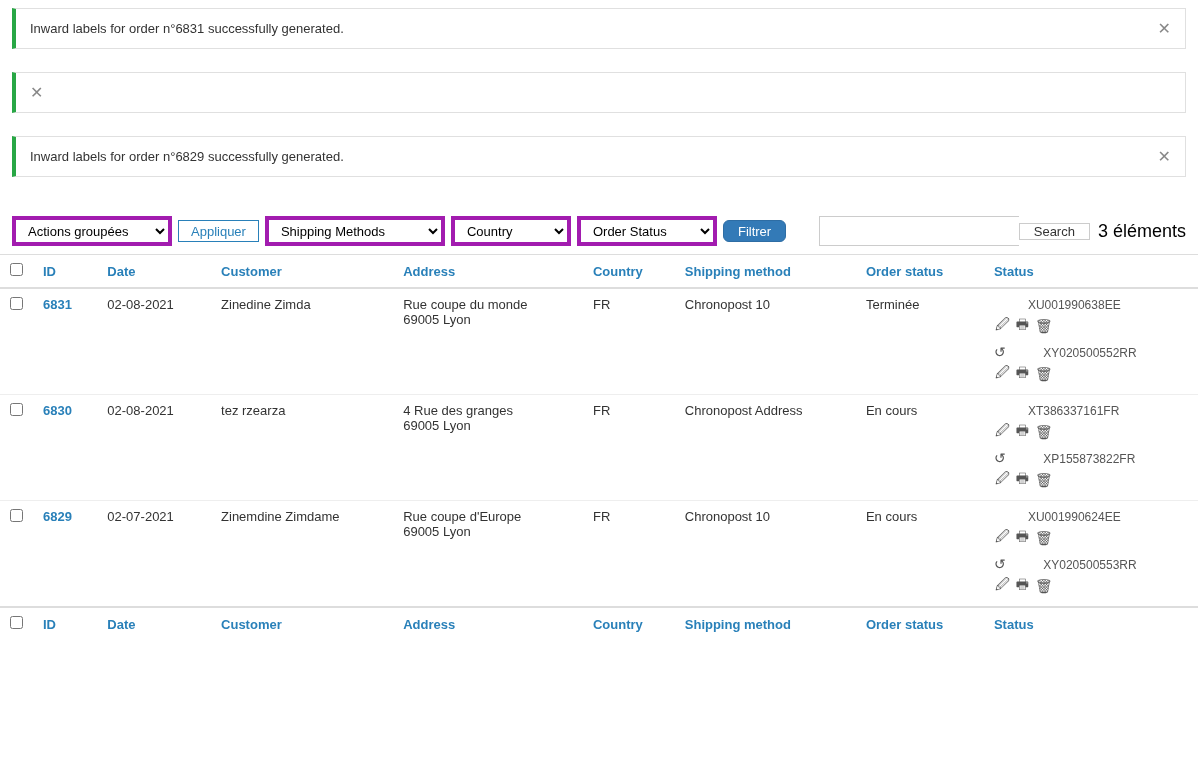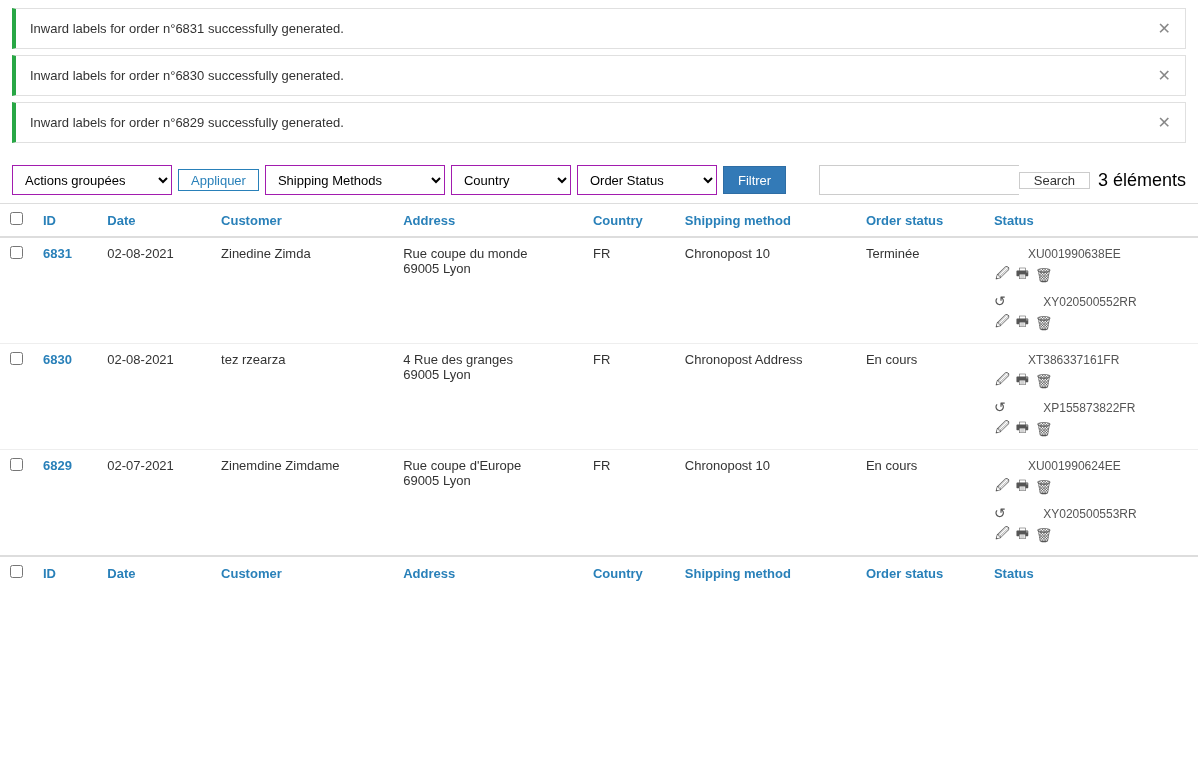--- a/index.html
+++ b/index.html
@@ -4,21 +4,21 @@
   <style>
     * { box-sizing: border-box; margin: 0; padding: 0; }
     body { font-family: Arial, sans-serif; font-size: 13px; background: #fff; color: #333; }
 
     .notifications { padding: 8px 12px; }
     .alert {
       display: flex; align-items: center; justify-content: space-between;
       border-left: 4px solid #28a745;
       background: #fff;
       padding: 10px 14px;
-      margin-bottom: 6px;
+      margin-bottom: 23px;
       border-top: 1px solid #e0e0e0;
       border-right: 1px solid #e0e0e0;
       border-bottom: 1px solid #e0e0e0;
     }
     .alert-close { cursor: pointer; color: #888; font-size: 16px; background: none; border: none; }
 
     .toolbar {
       display: flex; align-items: center; justify-content: space-between;
       padding: 8px 12px 8px 12px;
       border-bottom: 1px solid #ddd;
@@ -32,30 +32,30 @@
       padding: 4px 8px; font-size: 13px;
     }
     .search-btn {
       height: 17px; padding: 0 14px; background: #fff; border: 1px solid #ccc;
       cursor: pointer; font-size: 13px; color: #333;
     }
 
     .count-label { font-size: 18px; color: #000000; white-space: nowrap; }
 
     select, .select-styled {
-      height: 30px; border: 1px solid #a21caf; padding: 0 8px;
+      height: 30px; border: 4px solid #a21caf; padding: 0 8px;
       font-size: 13px; background: #fff; cursor: pointer;
     }
     .btn-appliquer {
       height: 22px; padding: 0 12px; background: #fff; border: 1px solid #2980b9;
       color: #2980b9; cursor: pointer; font-size: 13px;
     }
     .btn-filtrer {
-      height: 28px; padding: 0 14px; background: #337ab7; border: 1px solid #2e6da4;
-      color: #fff; cursor: pointer; font-size: 13px; border-radius: 0;
+      height: 22px; padding: 0 14px; background: #337ab7; border: 1px solid #2e6da4;
+      color: #fff; cursor: pointer; font-size: 13px; border-radius: 6px;
     }
 
     table { width: 100%; border-collapse: collapse; }
     thead th, tfoot th {
       text-align: left; padding: 8px 10px;
       color: #2980b9; font-weight: bold; font-size: 13px;
       border-bottom: 2px solid #ddd;
     }
     thead th:first-child, tfoot th:first-child { width: 32px; }
     tbody tr { border-bottom: 1px solid #eee; }
@@ -77,21 +77,20 @@
   </style>
 </head>
 <body>
 
 <div class="notifications">
 <div class="alert">
       <span>Inward labels for order n°6831 successfully generated.</span>
       <button class="alert-close">✕</button>
     </div>
     <div class="alert">
-      <span>Inward labels for order n°6830 successfully generated.</span>
       <button class="alert-close">✕</button>
     </div>
     <div class="alert">
       <span>Inward labels for order n°6829 successfully generated.</span>
       <button class="alert-close">✕</button>
     </div>
   </div>
 
 <div class="toolbar">
   <div class="toolbar-left">

